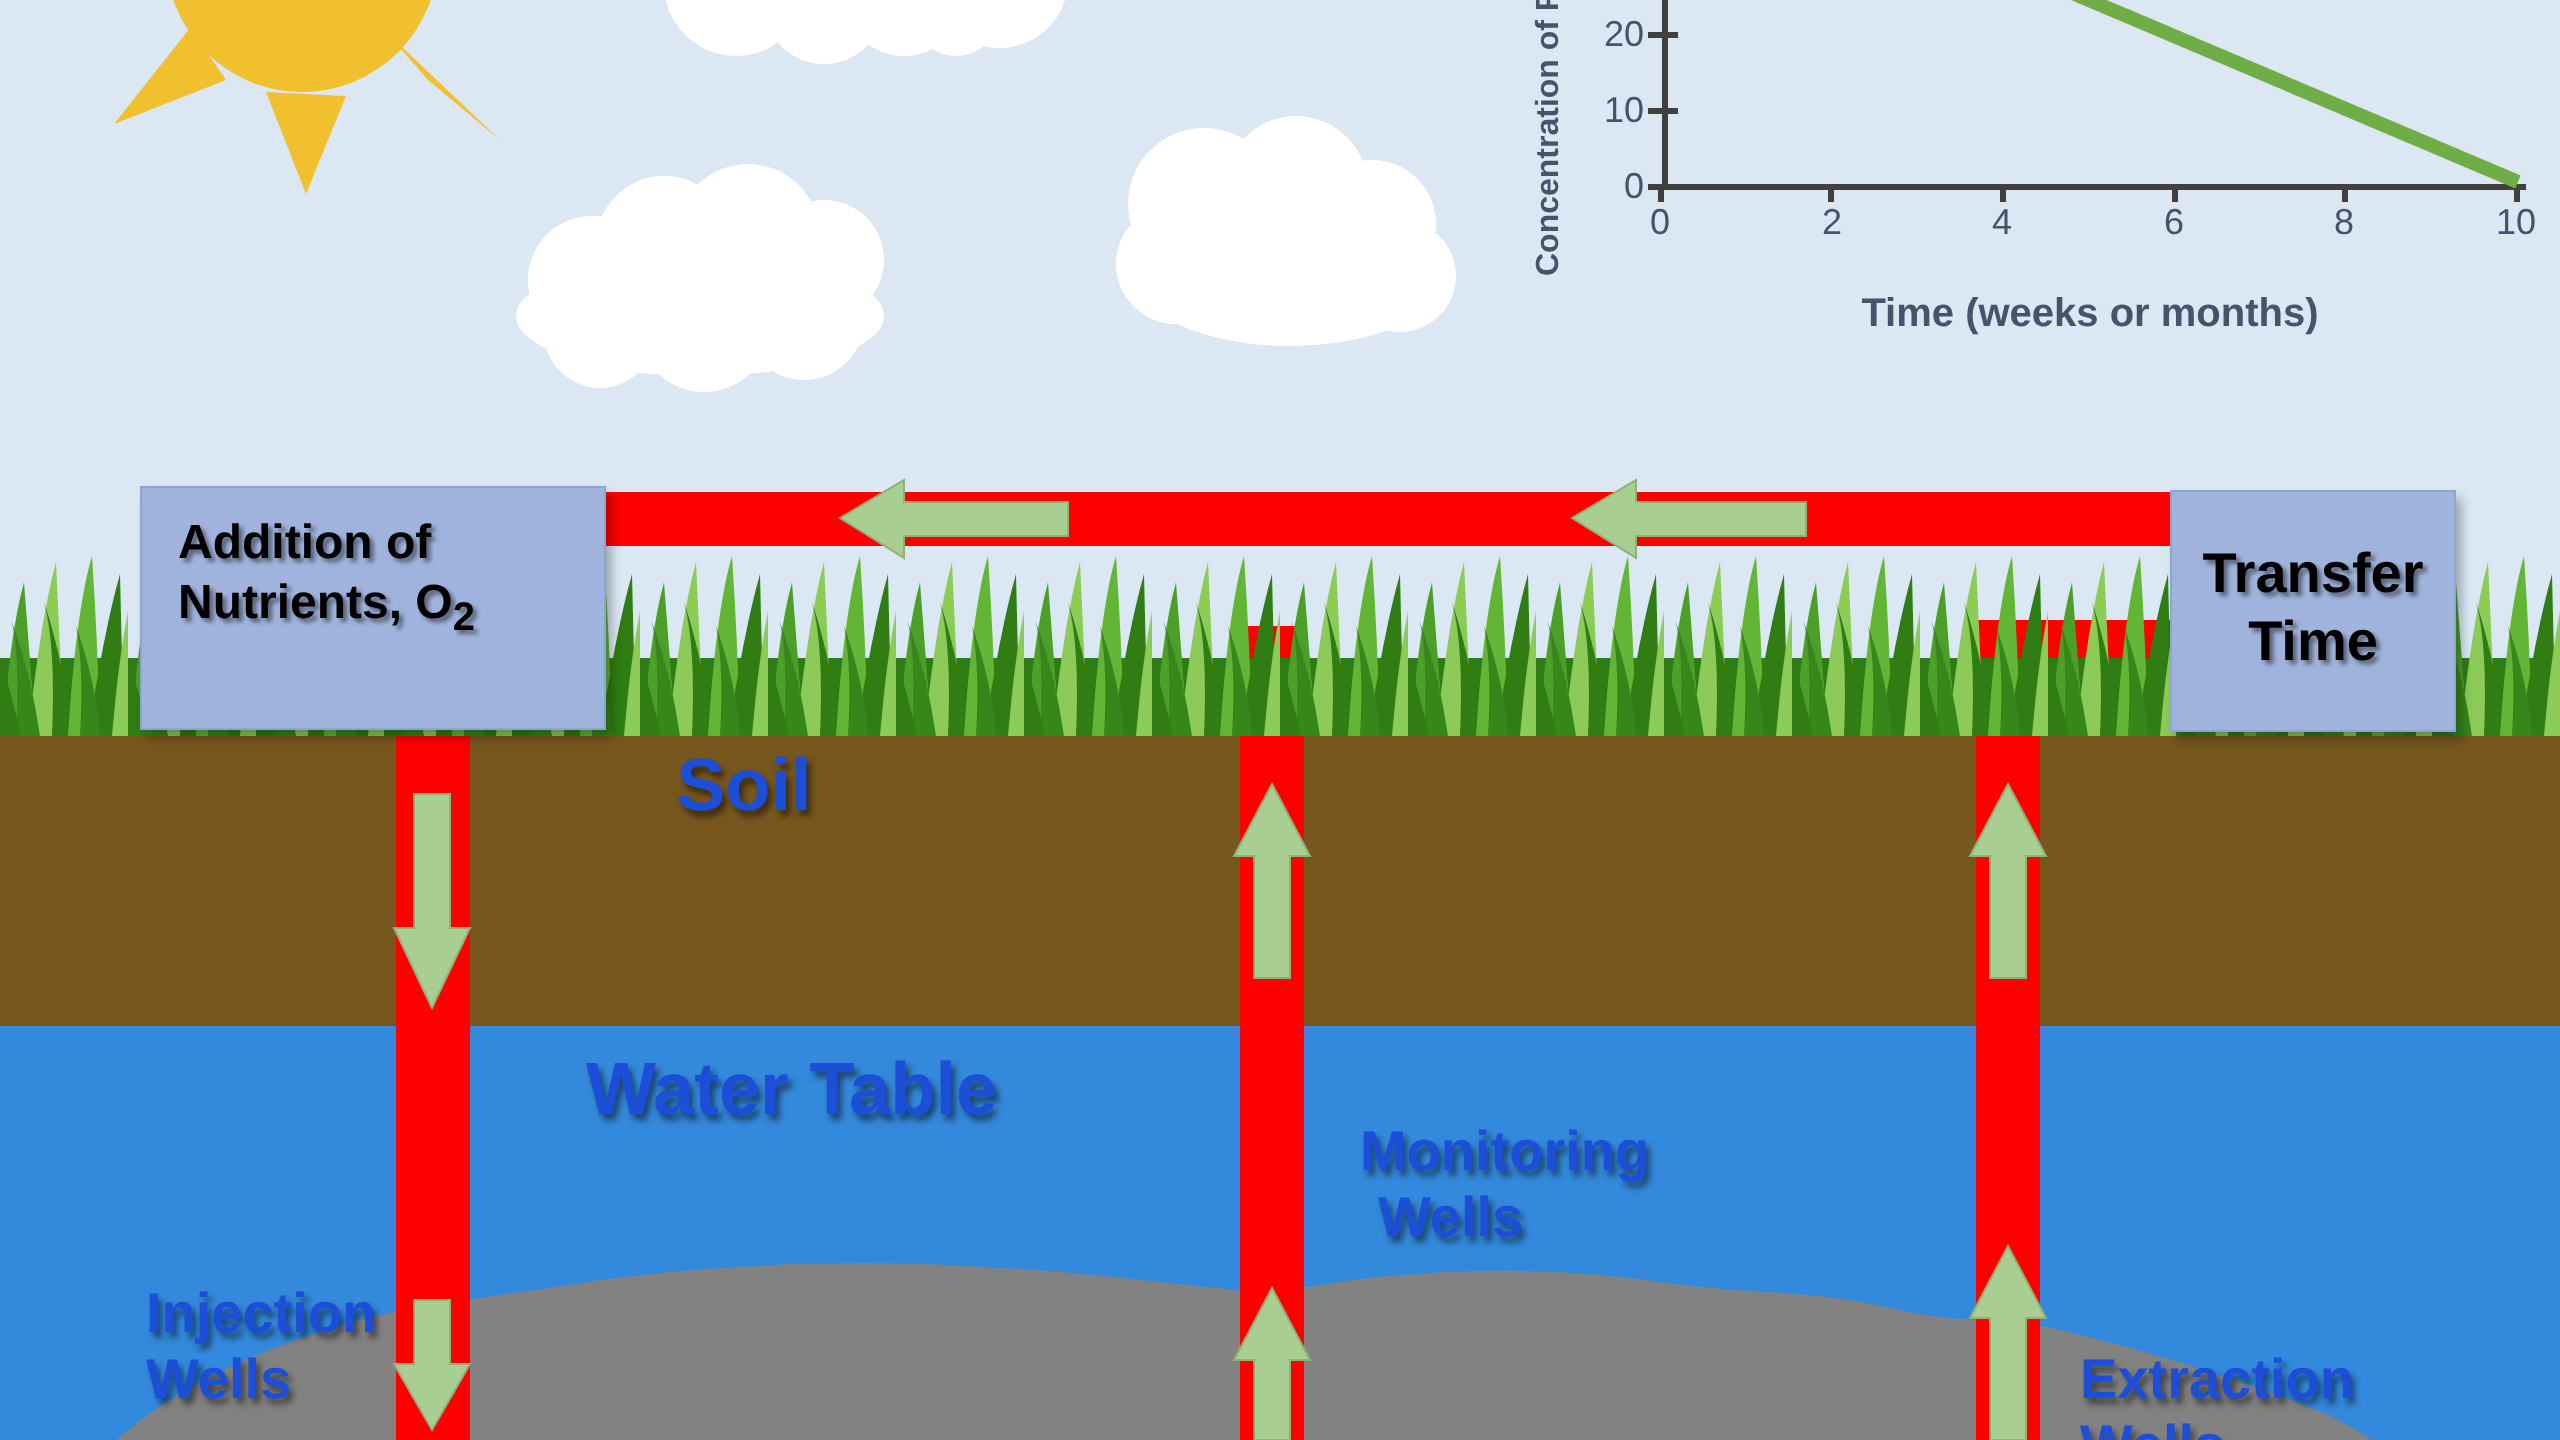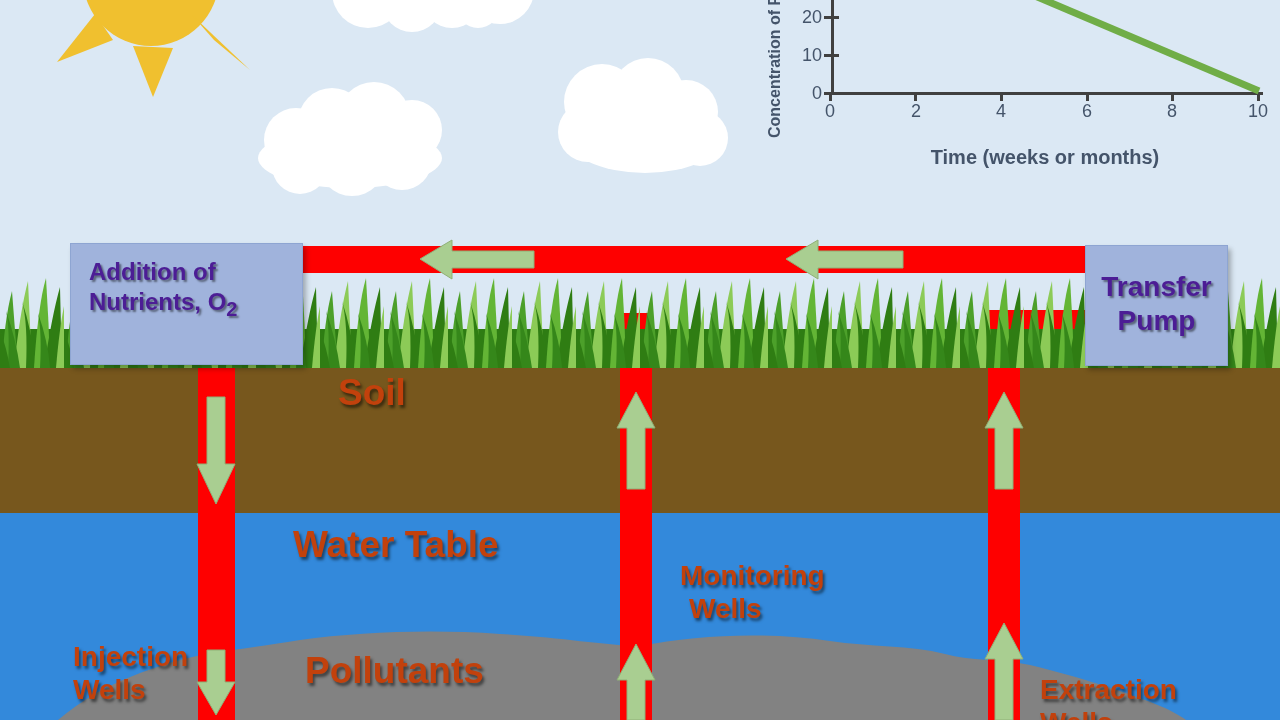--- a/index.html
+++ b/index.html
@@ -9,29 +9,29 @@
   .abs{position:absolute;}
   svg.layer{position:absolute;left:0;top:0;pointer-events:none;}
 
   
   .soil-layer{left:0;top:366px;width:1280px;height:147px;background:#77571d;}
   .water-layer{left:0;top:513px;width:1280px;height:207px;background:#3389db;}
 
   
   .info-box{background:#a0b3dc;border:1px solid #8ea5d2;
             box-shadow:3px 4px 5px rgba(0,0,0,0.28);
-            color:#4c1d95;font-weight:bold;}
+            color:#000000;font-weight:bold;}
   .addition-box{left:70px;top:243px;width:233px;height:122px;
                 font-size:24px;line-height:30px;padding:13px 0 0 18px;}
   .pump-box{left:1085px;top:245px;width:143px;height:121px;
             font-size:28px;line-height:34px;text-align:center;padding-top:24px;}
   .info-box .bx-line{display:block;text-shadow:2px 2px 2px rgba(0,0,0,0.45);}
 
   
-  .scene-label{color:#c2410c;font-weight:bold;
+  .scene-label{color:#1d4ed8;font-weight:bold;
                text-shadow:2px 3px 3px rgba(0,0,0,0.5);white-space:nowrap;}
   .soil-label{left:338px;top:372px;font-size:37px;}
   .water-table-label{left:293px;top:524px;font-size:37px;}
   .pollutants-label{left:305px;top:650px;font-size:37px;}
   .well-label{font-size:28px;line-height:33px;}
   .injection-label{left:73px;top:640px;}
   .monitoring-label{left:663px;top:559px;margin-left:17px;}
   .monitoring-label .l2{padding-left:9px;}
   .extraction-label{left:1040px;top:673px;}
   .well-label span{display:block;}
@@ -170,26 +170,25 @@
     <rect x="0" y="0" width="1280" height="95" fill="url(#grassTile)"></rect>
   </svg>
 
   <div class="abs info-box addition-box">
     <span class="bx-line">Addition of</span>
     <span class="bx-line"><span>Nutrients, O</span><sub>2</sub></span>
   </div>
 
   <div class="abs info-box pump-box">
     <span class="bx-line">Transfer</span>
-    <span class="bx-line">Pump</span>
+    <span class="bx-line">Time</span>
   </div>
 
   <span class="abs scene-label soil-label">Soil</span>
   <span class="abs scene-label water-table-label">Water Table</span>
-  <span class="abs scene-label pollutants-label">Pollutants</span>
 
   <div class="abs scene-label well-label injection-label">
     <span>Injection</span>
     <span>Wells</span>
   </div>
   <div class="abs scene-label well-label monitoring-label">
     <span>Monitoring</span>
     <span class="l2">Wells</span>
   </div>
   <div class="abs scene-label well-label extraction-label">

